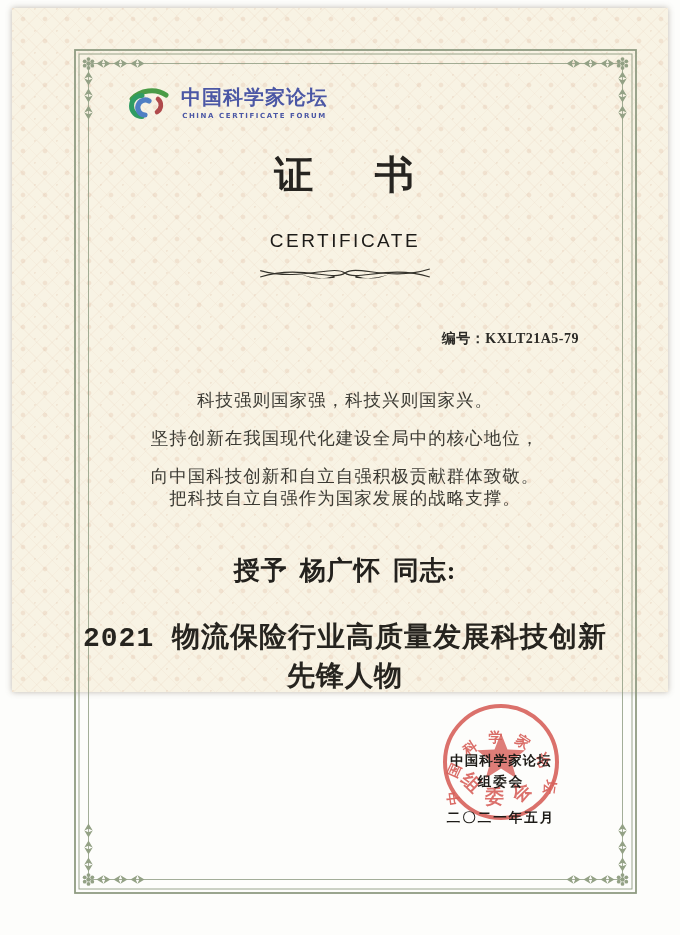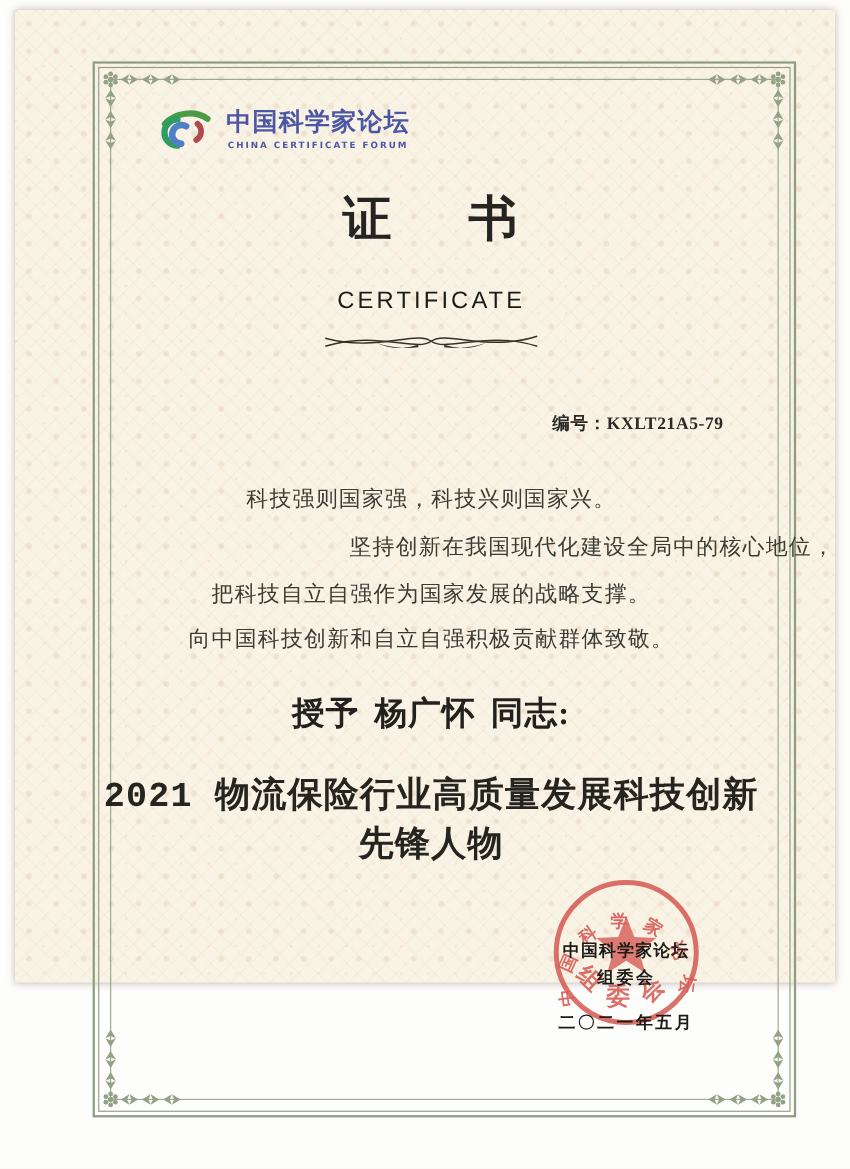--- a/index.html
+++ b/index.html
@@ -4,21 +4,21 @@
 <style>
   * { margin:0; padding:0; box-sizing:border-box; }
   html,body { width:680px; height:935px; overflow:hidden; }
   body {
     background:#fdfdfb;
     font-family:"DejaVu Sans", sans-serif;
     position:relative;
   }
   
   .paper {
-    position:absolute; left:12px; top:8px; width:656px; height:778px;
+    position:absolute; left:12px; top:8px; width:656px; height:684px;
     background-color:#f8f3e4;
     background-image:
       radial-gradient(circle at 11px 11px, rgba(219,178,150,0.26) 1.8px, rgba(219,178,150,0) 2.8px),
       radial-gradient(circle at 0px 0px, rgba(219,178,150,0.20) 1.6px, rgba(219,178,150,0) 2.4px),
       repeating-linear-gradient(45deg, rgba(224,190,165,0.10) 0 1.2px, rgba(0,0,0,0) 1.2px 11px),
       repeating-linear-gradient(-45deg, rgba(224,190,165,0.10) 0 1.2px, rgba(0,0,0,0) 1.2px 11px);
     background-size:22px 22px, 22px 22px, auto, auto;
     box-shadow:0 0 6px rgba(110,100,85,0.45);
   }
   .frame-svg { position:absolute; left:0; top:0; width:656px; height:915px; }
@@ -41,21 +41,21 @@
 
   
   .serial { position:absolute; top:322px; right:89px; font-size:14px; font-weight:bold;
             color:#2b2a26; font-family:Liberation Serif, serif; letter-spacing:0.5px; }
 
   
   .body-block { top:381px; }
   .body-line { font-size:17.5px; color:#3b3a33; letter-spacing:1px;
                font-family:"DejaVu Serif", serif; line-height:22px; }
   .body-line.g1 { margin-bottom:16px;text-align:center; }
-  .body-line.g2 { margin-bottom:16px;text-align:right; }
+  .body-line.g2 { margin-bottom:16px; }
   .body-line.g3 { margin-bottom:14px; }
 
   
   .grant { top:545px; font-size:26px; font-weight:bold; color:#23211d; letter-spacing:1px;
            font-family:Liberation Serif, serif; }
   .grant .sp { display:inline-block; width:12px; }
   .award { top:611px; font-size:28px; font-weight:900; color:#26241f; letter-spacing:1px;
            line-height:39px; font-family:Liberation Mono, monospace; }
 
   
@@ -136,22 +136,22 @@
     </svg>
   </div>
 
   <div class="serial">
     <span>编号：</span><span>KXLT21A5-79</span>
   </div>
 
   <div class="center body-block">
     <div class="body-line g1">科技强则国家强，科技兴则国家兴。</div>
     <div class="body-line g2">坚持创新在我国现代化建设全局中的核心地位，</div>
+    <div class="body-line">向中国科技创新和自立自强积极贡献群体致敬。</div>
     <div class="body-line g3">把科技自立自强作为国家发展的战略支撑。</div>
-    <div class="body-line">向中国科技创新和自立自强积极贡献群体致敬。</div>
   </div>
 
   <div class="center grant">
     <span>授予</span><span class="sp"></span><span>杨广怀</span><span class="sp"></span><span>同志:</span>
   </div>
 
   <div class="center award">
     <div>2021 物流保险行业高质量发展科技创新</div>
     <div>先锋人物</div>
   </div>

